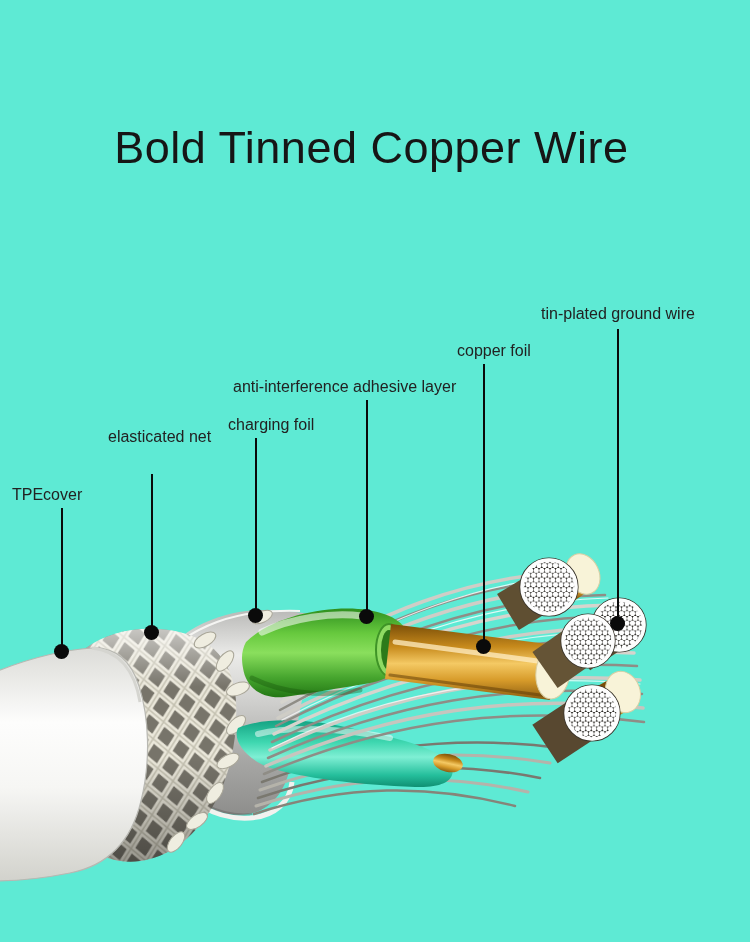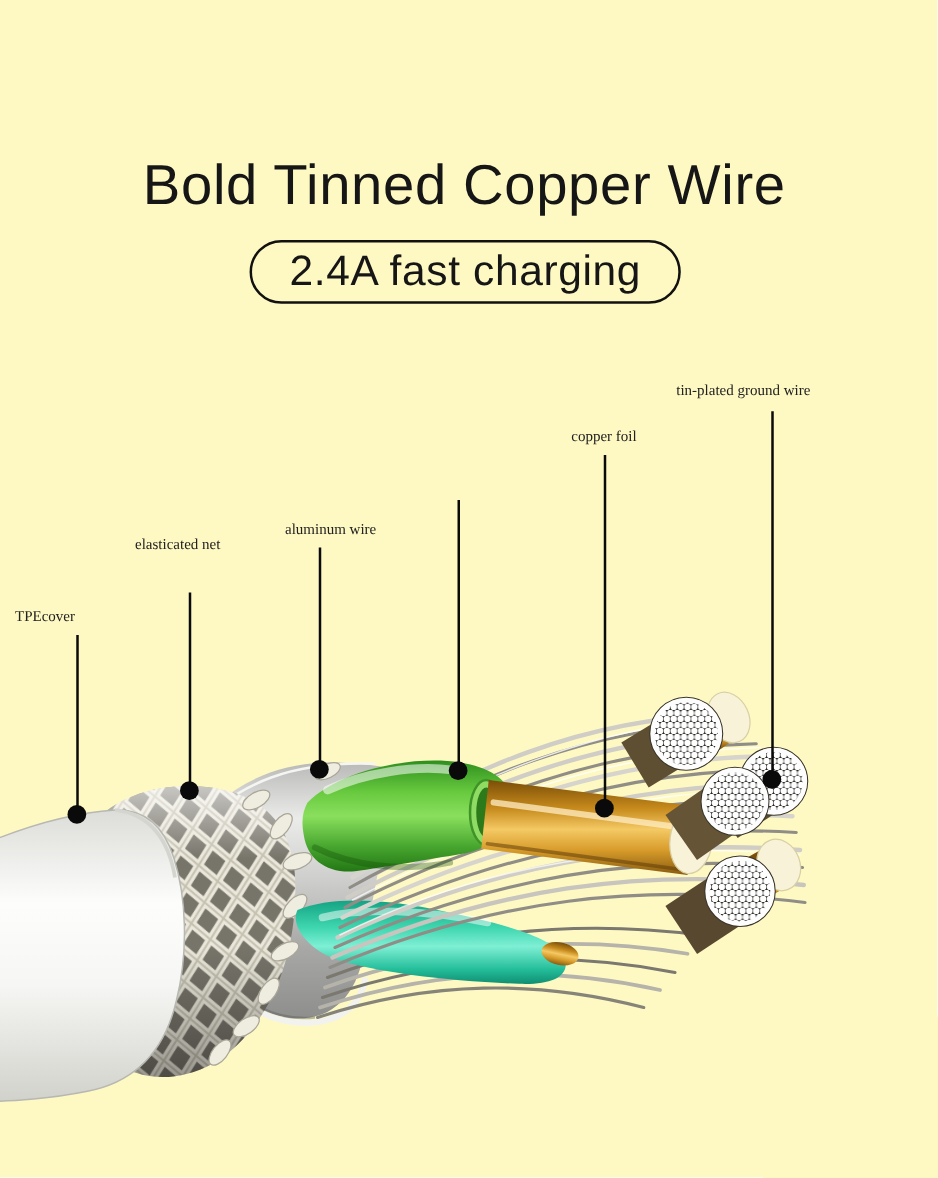--- a/index.html
+++ b/index.html
@@ -1,47 +1,46 @@
 <!DOCTYPE html>
 <html><head>
 <meta charset="utf-8">
 <style>
   html,body{margin:0;padding:0;background:#fff;}
   .page{
-    position:relative;width:750px;height:942px;background:#fef9c3;
+    position:relative;width:750px;height:942px;background:#5eead4;
     font-family:"Liberation Sans", sans-serif;color:#1a1a1a;overflow:hidden;
   }
   .title{
     position:absolute;top:122px;left:50%;transform:translateX(-50.7%);
     font-size:45px;font-weight:400;letter-spacing:.5px;white-space:nowrap;color:#161616;
   }
   .badge{
     position:absolute;top:192px;left:50%;transform:translateX(-50.8%);
     height:47px;padding:0 30px;border:2.5px solid #111;border-radius:28px;
     display:flex;align-items:center;justify-content:center;
     font-size:34px;font-weight:400;letter-spacing:.5px;white-space:nowrap;color:#161616;
   }
   .cable-art{position:absolute;left:0;top:520px;width:750px;height:422px;}
   .lbl{
-    position:absolute;font-size:12px;color:#222;white-space:nowrap;z-index:5;font-family:Liberation Serif, serif;
+    position:absolute;font-size:16px;color:#222;white-space:nowrap;z-index:5;
   }
   .leader{
     position:absolute;width:2px;background:#0a0a0a;z-index:4;
   }
   .dot{
     position:absolute;width:15px;height:15px;border-radius:50%;background:#0a0a0a;z-index:4;
   }
 </style>
 </head>
 <body>
 
 <div class="page">
 
   <div class="title">Bold Tinned Copper Wire</div>
-  <div class="badge">2.4A fast charging</div>
 
   <svg class="cable-art" viewBox="0 0 750 422" xmlns="http://www.w3.org/2000/svg">
     <defs>
       <linearGradient id="jacketGrad" x1="0" y1="0" x2="0" y2="1">
         <stop offset="0" stop-color="#dcdcd8"></stop>
           <stop offset="0.32" stop-color="#fdfdfc"></stop>
         <stop offset="0.6" stop-color="#f6f6f4"></stop>
           <stop offset="1" stop-color="#d2d2cc"></stop>
       </linearGradient>
       <linearGradient id="foilGrad" x1="0" y1="0" x2="0" y2="1">
@@ -219,17 +218,18 @@
 
   <div class="dot" style="left:54px;top:644px"></div>
   <div class="dot" style="left:144px;top:625px"></div>
   <div class="dot" style="left:248px;top:608px"></div>
   <div class="dot" style="left:359px;top:609px"></div>
   <div class="dot" style="left:476px;top:639px"></div>
   <div class="dot" style="left:610px;top:616px"></div>
 
   <div class="lbl" style="left:12px;top:486px">TPEcover</div>
   <div class="lbl" style="left:108px;top:428px">elasticated net</div>
-  <div class="lbl" style="left:228px;top:416px">aluminum wire</div>
+  <div class="lbl" style="left:228px;top:416px">charging foil</div>
+  <div class="lbl" style="left:233px;top:378px">anti-interference adhesive layer</div>
   <div class="lbl" style="left:457px;top:342px">copper foil</div>
   <div class="lbl" style="left:541px;top:305px">tin-plated ground wire</div>
 
 </div>
 
 </body></html>

